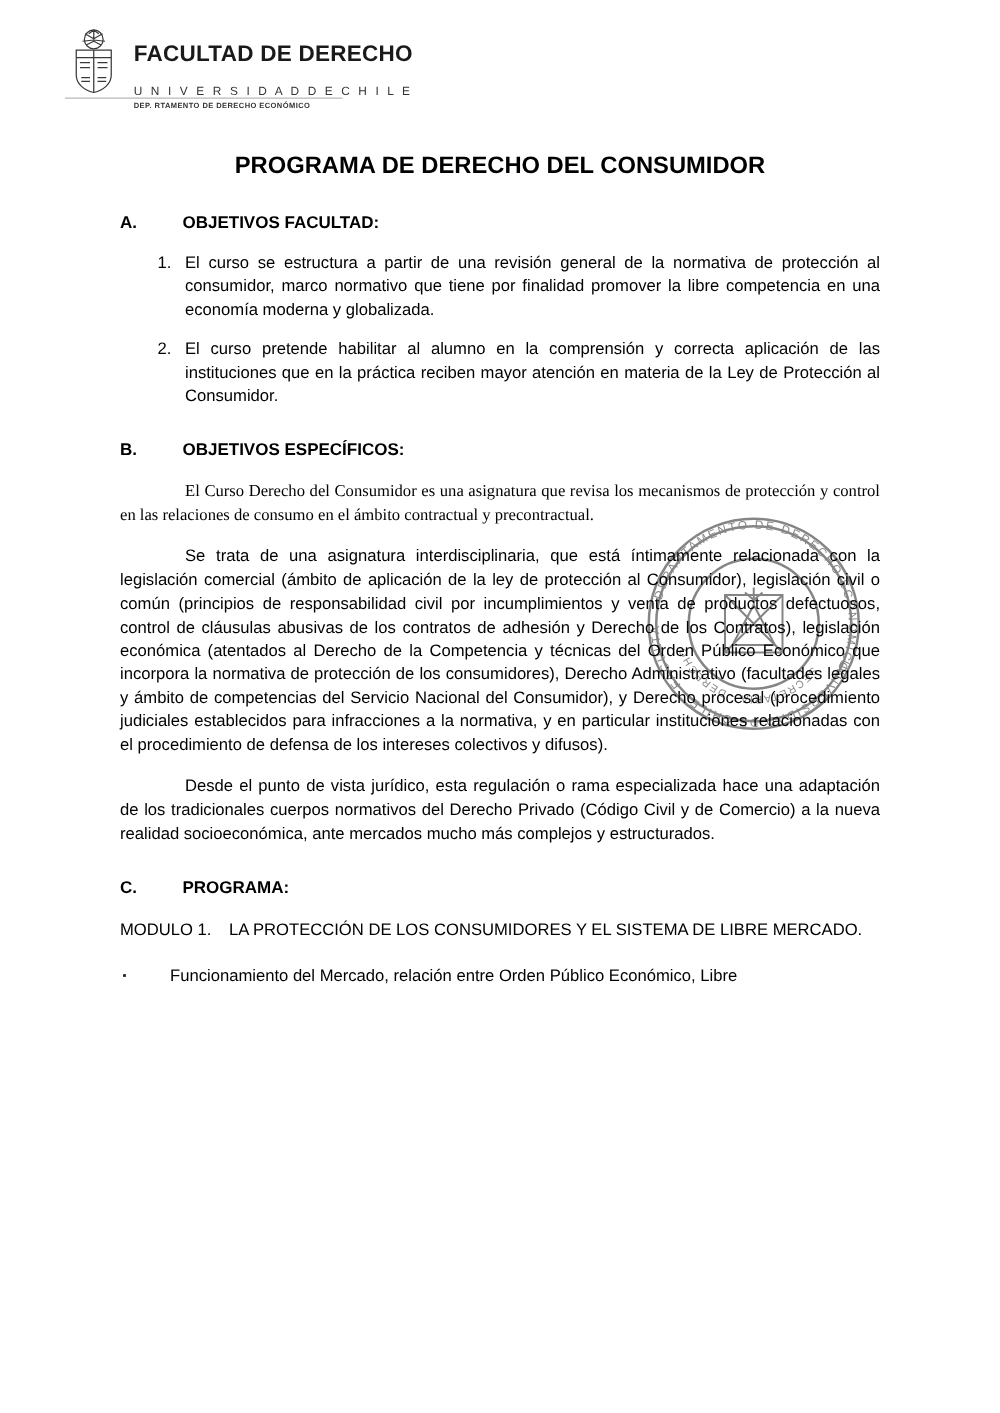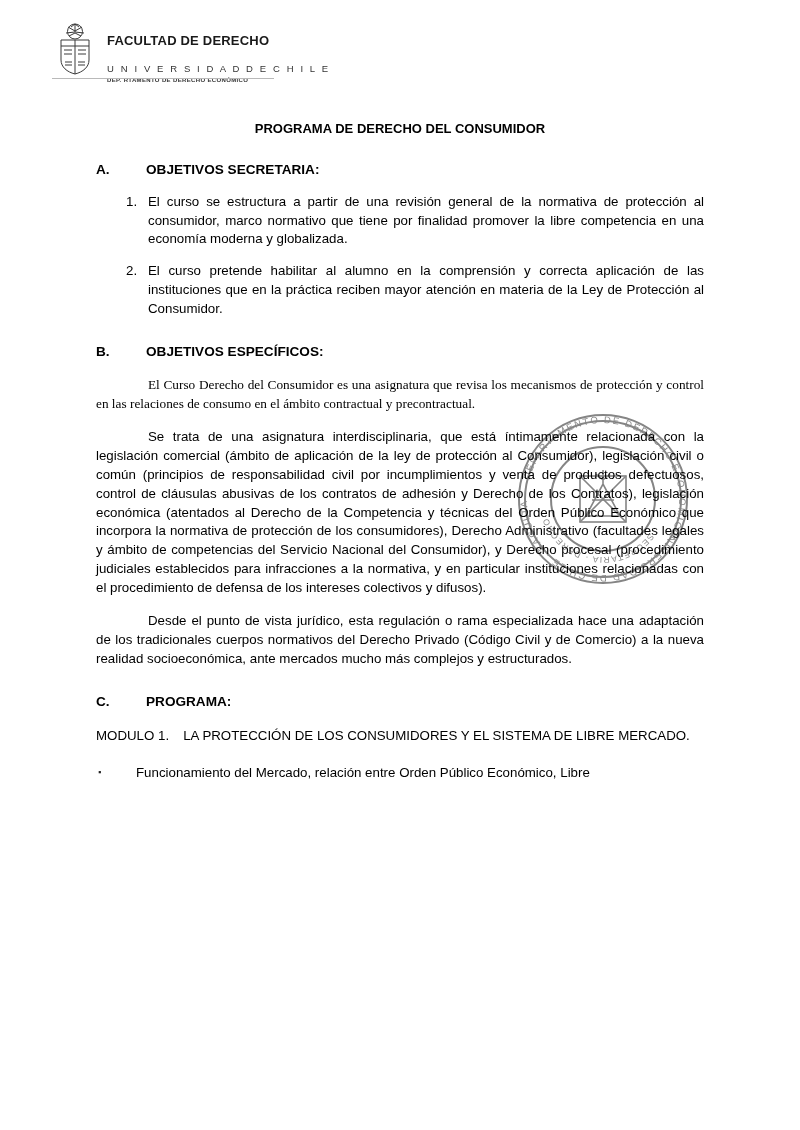--- a/index.html
+++ b/index.html
@@ -38,21 +38,21 @@
     height: 54px;
     position: relative;
     flex: none;
   }
   .crest svg { display: block; }
   .lh-text {
     padding-top: 12px;
     line-height: 1.05;
   }
   .lh-line1 {
-    font-size: 13px;
+    font-size: 18px;
     font-weight: bold;
     letter-spacing: 0.2px;
     color: #1a1a1a;
     white-space: nowrap;
   }
   .lh-line2 {
     font-size: 9.5px;
     letter-spacing: 2.1px;
     color: #333;
     margin-top: 16px;
@@ -81,21 +81,21 @@
     left: 96px;
     top: 120px;
     width: 608px;
     font-size: 13.3px;
     line-height: 1.42;
   }
 
   .title {
     text-align: center;
     font-weight: bold;
-    font-size: 13px;
+    font-size: 19px;
     line-height: 1.34;
     margin: 0 0 0 0;
   }
   .title .t2 { display: block; }
 
   .section-head {
     display: flex;
     margin-top: 23px;
     font-weight: bold;
     font-size: 13.6px;
@@ -220,21 +220,21 @@
   </div>
 
   <div class="doc">
 
     <div class="title">
       <span>PROGRAMA DE DERECHO DEL CONSUMIDOR</span>
     </div>
 
     <div class="section-head">
       <span class="section-letter">A.</span>
-      <span class="section-title">OBJETIVOS SECRETARIA:</span>
+      <span class="section-title">OBJETIVOS FACULTAD:</span>
     </div>
 
     <ul class="num-list">
       <li class="num-item">
         <span class="num-marker">1.</span>
         <span class="num-text">El curso se estructura a partir de una revisión general de la normativa de protección al consumidor, marco normativo que tiene por finalidad promover la libre competencia en una economía moderna y globalizada.</span>
       </li>
       <li class="num-item">
         <span class="num-marker">2.</span>
         <span class="num-text">El curso pretende habilitar al alumno en la comprensión y correcta aplicación de las instituciones que en la práctica reciben mayor atención en materia de la Ley de Protección al Consumidor.</span>

